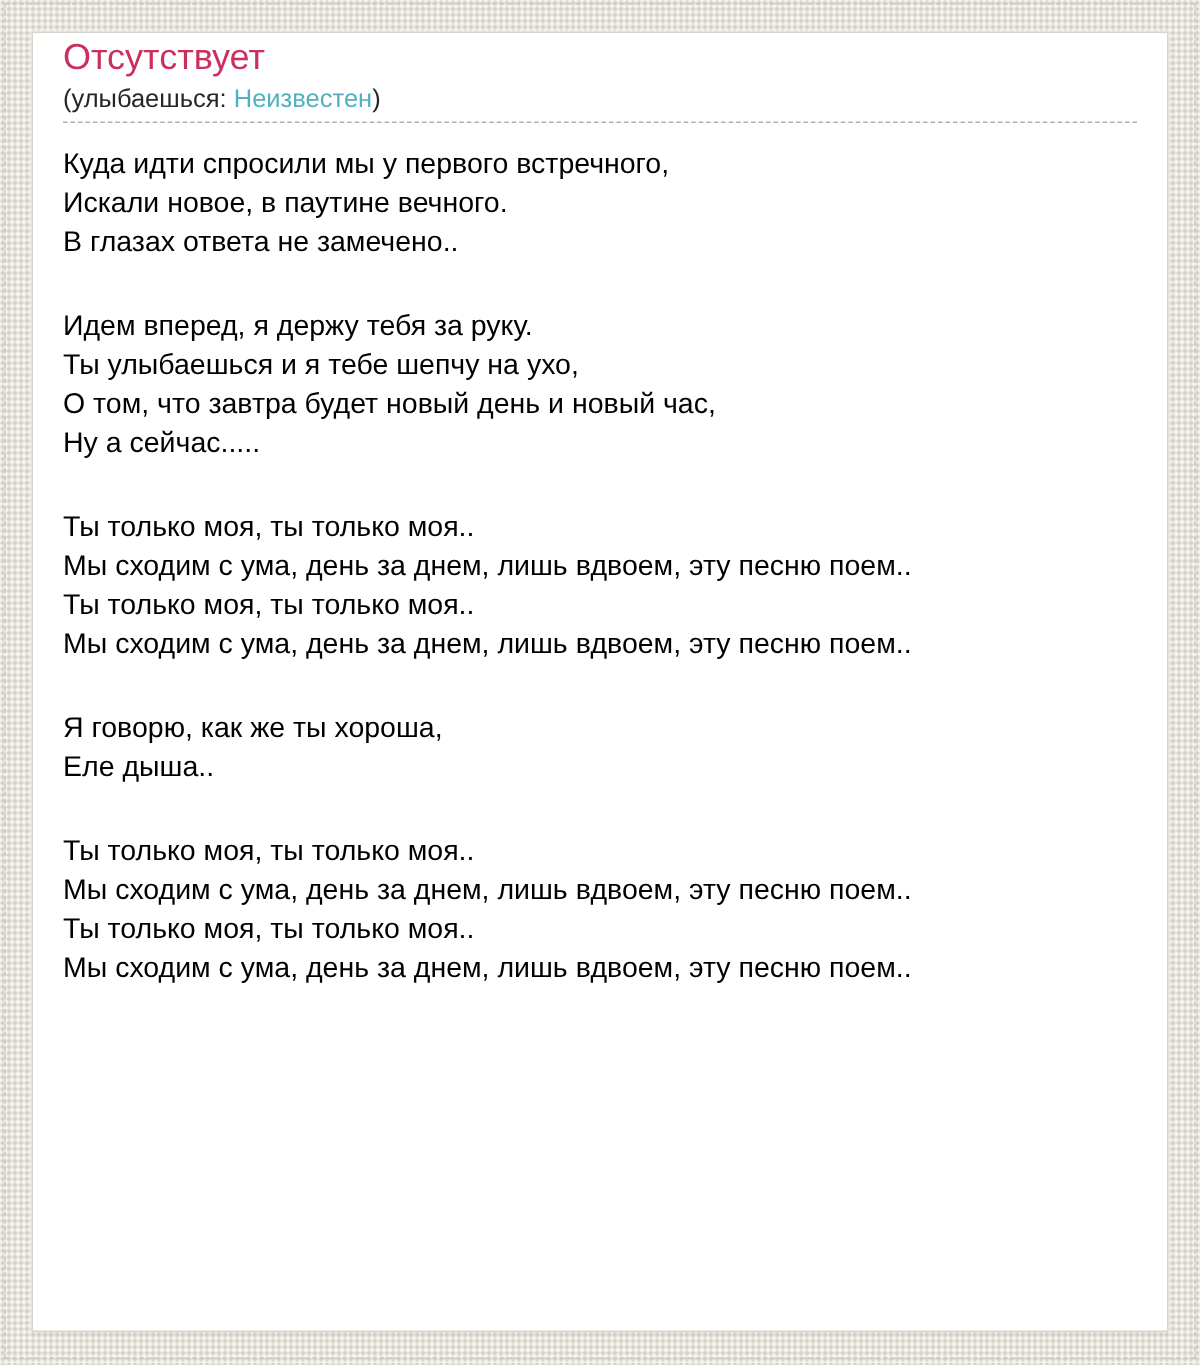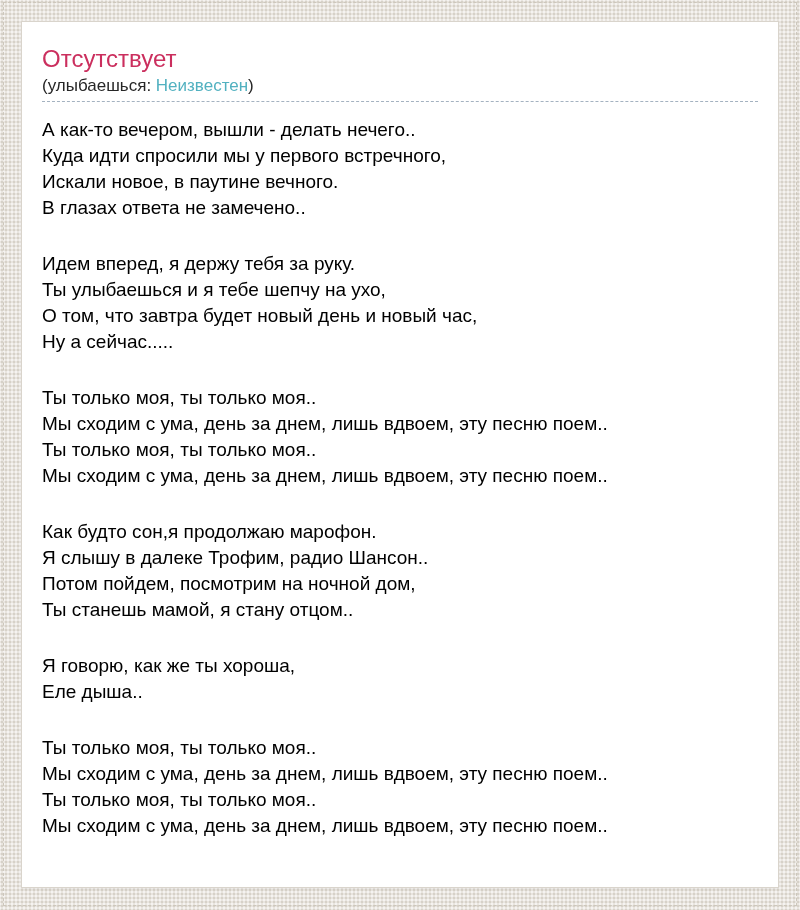--- a/index.html
+++ b/index.html
@@ -34,21 +34,21 @@
     pointer-events:none;
   }
   .card{
     position:absolute;
     left:21px; top:21px;
     width:758px; height:867px;
     box-sizing:border-box;
     background:var(--card-bg);
     border:1px solid var(--card-border);
     box-shadow:0 1px 3px rgba(0,0,0,0.06);
-    padding:24px 20px 0 20px;
+    padding:4px 20px 0 20px;
   }
   .song-title{
     margin:0;
     font-size:24px;
     line-height:26px;
     font-weight:normal;
     color:var(--title-color);
   }
   .artist-line{
     margin:4px 0 0 0;
@@ -77,44 +77,37 @@
 <body>
 
 <div class="bg-frame"></div>
 
 <div class="card">
   <h1 class="song-title">Отсутствует</h1>
   <p class="artist-line"><span>(улыбаешься: </span><a class="artist-link">Неизвестен</a><span>)</span></p>
 
   <div class="lyrics">
     <div class="stanza">
-      <div>А как-то вечером, вышли - делать нечего..</div>
       <div>Куда идти спросили мы у первого встречного,</div>
       <div>Искали новое, в паутине вечного.</div>
       <div>В глазах ответа не замечено..</div>
     </div>
     <div class="stanza">
       <div>Идем вперед, я держу тебя за руку.</div>
       <div>Ты улыбаешься и я тебе шепчу на ухо,</div>
       <div>О том, что завтра будет новый день и новый час,</div>
       <div>Ну а сейчас.....</div>
     </div>
     <div class="stanza">
       <div>Ты только моя, ты только моя..</div>
       <div>Мы сходим с ума, день за днем, лишь вдвоем, эту песню поем..</div>
       <div>Ты только моя, ты только моя..</div>
       <div>Мы сходим с ума, день за днем, лишь вдвоем, эту песню поем..</div>
     </div>
     <div class="stanza">
-      <div>Как будто сон,я продолжаю марофон.</div>
-      <div>Я слышу в далеке Трофим, радио Шансон..</div>
-      <div>Потом пойдем, посмотрим на ночной дом,</div>
-      <div>Ты станешь мамой, я стану отцом..</div>
-    </div>
-    <div class="stanza">
       <div>Я говорю, как же ты хороша,</div>
       <div>Еле дыша..</div>
     </div>
     <div class="stanza">
       <div>Ты только моя, ты только моя..</div>
       <div>Мы сходим с ума, день за днем, лишь вдвоем, эту песню поем..</div>
       <div>Ты только моя, ты только моя..</div>
       <div>Мы сходим с ума, день за днем, лишь вдвоем, эту песню поем..</div>
     </div>
   </div>

